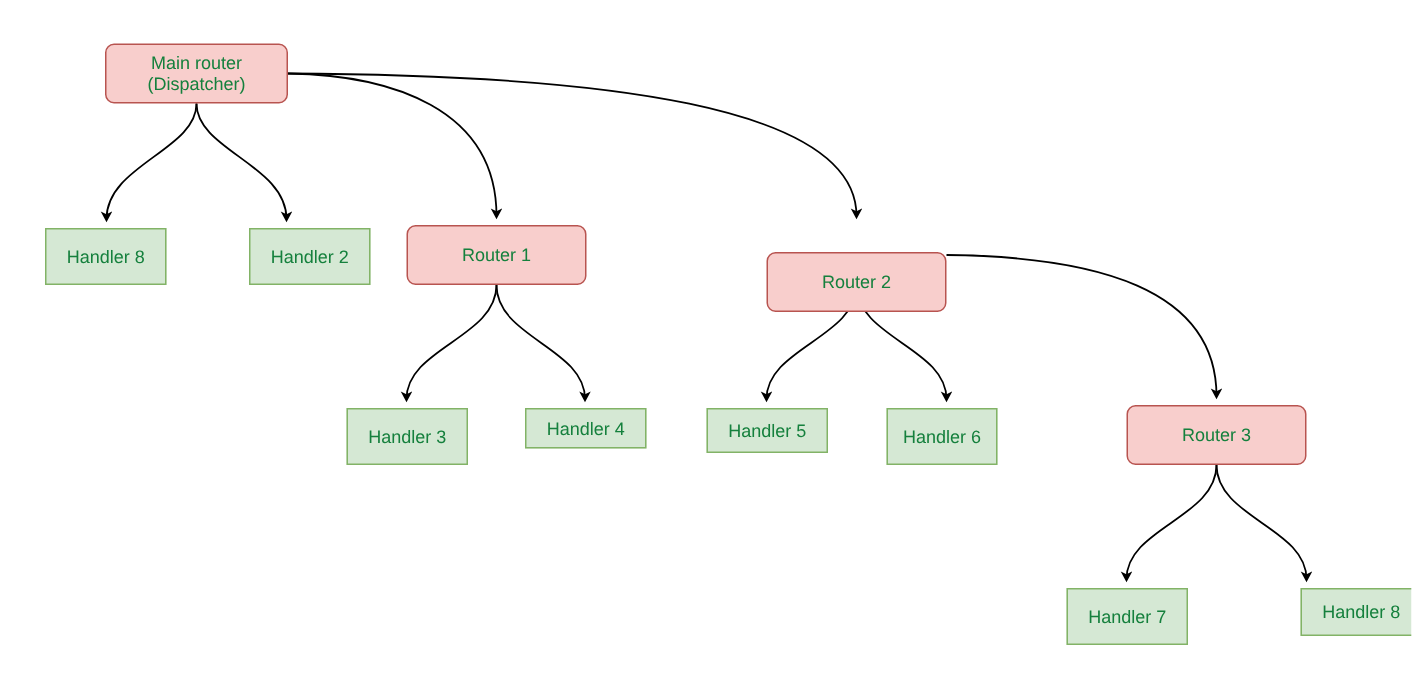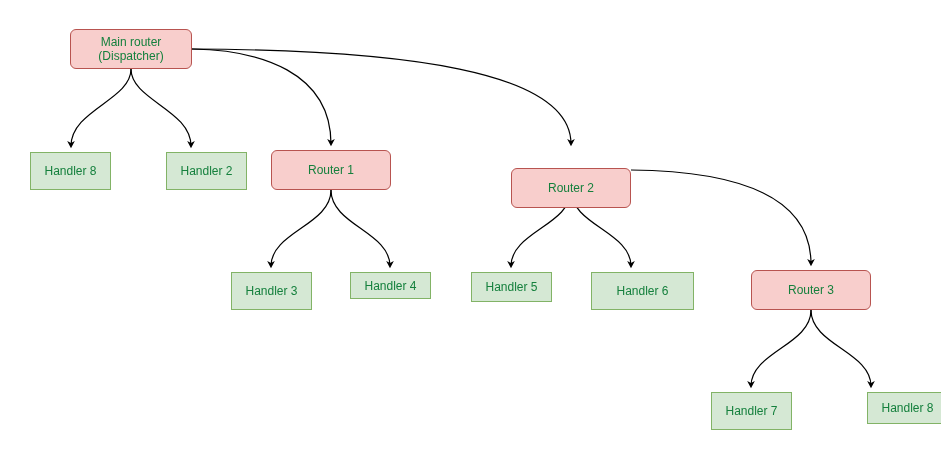--- a/index.html
+++ b/index.html
@@ -80,19 +80,19 @@
   <div id="node-layer">
       <div class="node router" style="left: 70px; top: 29px; width: 122px; height: 40px;"><span class="node-label">Main router
 (Dispatcher)</span></div>
       <div class="node handler" style="left: 30px; top: 152px; width: 81px; height: 38px;"><span class="node-label">Handler 8</span></div>
       <div class="node handler" style="left: 150px; top: 152px; width: 81px; height: 38px; margin-left: 16px;"><span class="node-label">Handler 2</span></div>
       <div class="node router" style="left: 271px; top: 150px; width: 120px; height: 40px;"><span class="node-label">Router 1</span></div>
       <div class="node router" style="left: 511px; top: 168px; width: 120px; height: 40px; text-align: center;"><span class="node-label">Router 2</span></div>
       <div class="node handler" style="left: 231px; top: 272px; width: 81px; height: 38px;"><span class="node-label">Handler 3</span></div>
       <div class="node handler" style="left: 350px; top: 272px; width: 81px; height: 27px;"><span class="node-label">Handler 4</span></div>
       <div class="node handler" style="left: 471px; top: 272px; width: 81px; height: 30px;"><span class="node-label">Handler 5</span></div>
-      <div class="node handler" style="left: 591px; top: 272px; width: 103px; height: 38px;"><span class="node-label">Handler 6</span></div>
+      <div class="node handler" style="left: 591px; top: 272px; width: 74px; height: 38px;"><span class="node-label">Handler 6</span></div>
       <div class="node router" style="left: 751px; top: 270px; width: 120px; height: 40px;"><span class="node-label">Router 3</span></div>
       <div class="node handler" style="left: 711px; top: 392px; width: 81px; height: 38px;"><span class="node-label">Handler 7</span></div>
       <div class="node handler" style="left: 831px; top: 392px; width: 81px; height: 32px; margin-left: 36px;"><span class="node-label">Handler 8</span></div>
     </div>
 
 </div>
 
 </body></html>

